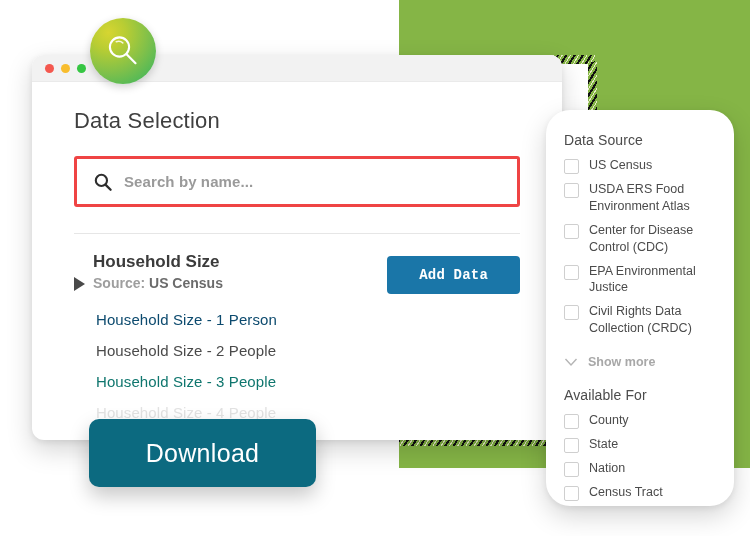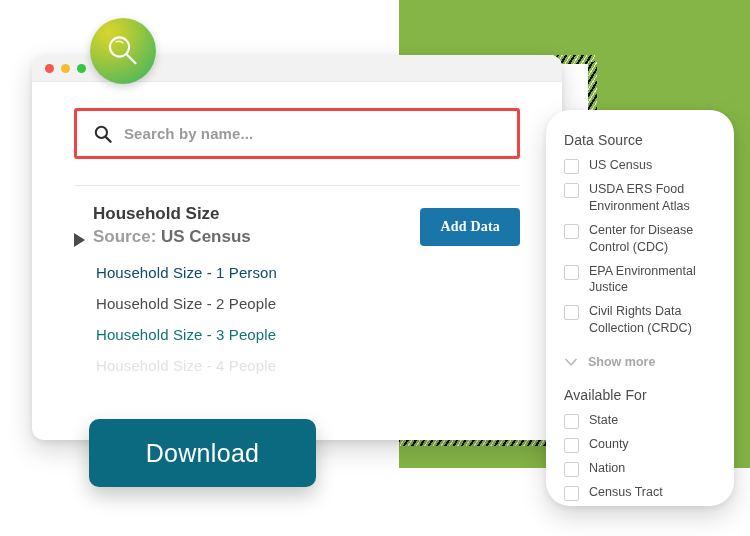--- a/index.html
+++ b/index.html
@@ -80,26 +80,26 @@
     display:flex;align-items:flex-start;justify-content:space-between;
     margin-top:18px;
   }
   .result-title-wrap{display:flex;align-items:flex-end;}
   .tri{
     width:0;height:0;border-left:11px solid #4a4a4a;
     border-top:7px solid transparent;border-bottom:7px solid transparent;
     margin-top:5px;margin-right:8px;flex:0 0 auto;
   }
   .result-title{font-size:17px;font-weight:bold;color:#3b3b3b;line-height:1.15;}
-  .result-source{font-size:17px;color:#9e9e9e;font-weight:bold;margin-top:3px;}
+  .result-source{font-size:14px;color:#9e9e9e;font-weight:bold;margin-top:3px;}
   .result-source b{color:#6b6b6b;}
   .add-btn{
     background:#1a76a8;color:#fff;border:none;border-radius:4px;
-    font-size:14px;font-weight:bold;padding:11px 20px;cursor:pointer;
-    font-family:Liberation Serif, serif;letter-spacing:.2px;margin-top:4px;
+    font-size:14px;font-weight:bold;padding:11px 32px;cursor:pointer;
+    font-family:Liberation Mono, monospace;letter-spacing:.2px;margin-top:4px;
   }
   .item-list{margin-top:10px;}
   .item{
     font-size:15px;color:#3b3b3b;padding:7px 0 7px 22px;letter-spacing:.1px;
   }
 
   
   .download-btn{
     position:absolute;left:89px;top:419px;width:227px;height:68px;
     background:#0c6a80;border-radius:10px;border:none;color:#fff;
@@ -152,20 +152,21 @@
   <div class="hatch hatch-bot-right"></div>
 
   <div class="window">
     <div class="titlebar">
       <span class="dot dot-red"></span>
       <span class="dot dot-yellow"></span>
       <span class="dot dot-green"></span>
     </div>
 
     <div class="win-body">
+      <div class="page-title">Data Selection</div>
 
       <div class="searchbar">
         <svg class="search-ico" width="20" height="20" viewBox="0 0 20 20">
           <circle cx="8.4" cy="8.4" r="5.6" fill="none" stroke="#2e2e2e" stroke-width="2.1"></circle>
           <line x1="12.7" y1="12.9" x2="17.6" y2="17.8" stroke="#2e2e2e" stroke-width="2.3" stroke-linecap="round"></line>
         </svg>
         <span class="search-placeholder">Search by name...</span>
       </div>
 
       <div class="divider"></div>
@@ -234,28 +235,28 @@
       </div>
     </div>
 
     <div class="f-gap"></div>
 
     <div class="f-section">
       <div class="f-title">Available For</div>
 
       <div class="f-row">
         <span class="cbox"></span>
+        <span class="f-label">County</span>
+      </div>
+      <div class="f-row">
+        <span class="cbox"></span>
         <span class="f-label">State</span>
       </div>
       <div class="f-row">
         <span class="cbox"></span>
-        <span class="f-label">County</span>
-      </div>
-      <div class="f-row">
-        <span class="cbox"></span>
         <span class="f-label">Nation</span>
       </div>
       <div class="f-row">
         <span class="cbox"></span>
         <span class="f-label">Census Tract</span>
       </div>
       <div class="f-row">
         <span class="cbox"></span>
         <span class="f-label">Place</span>
       </div>

